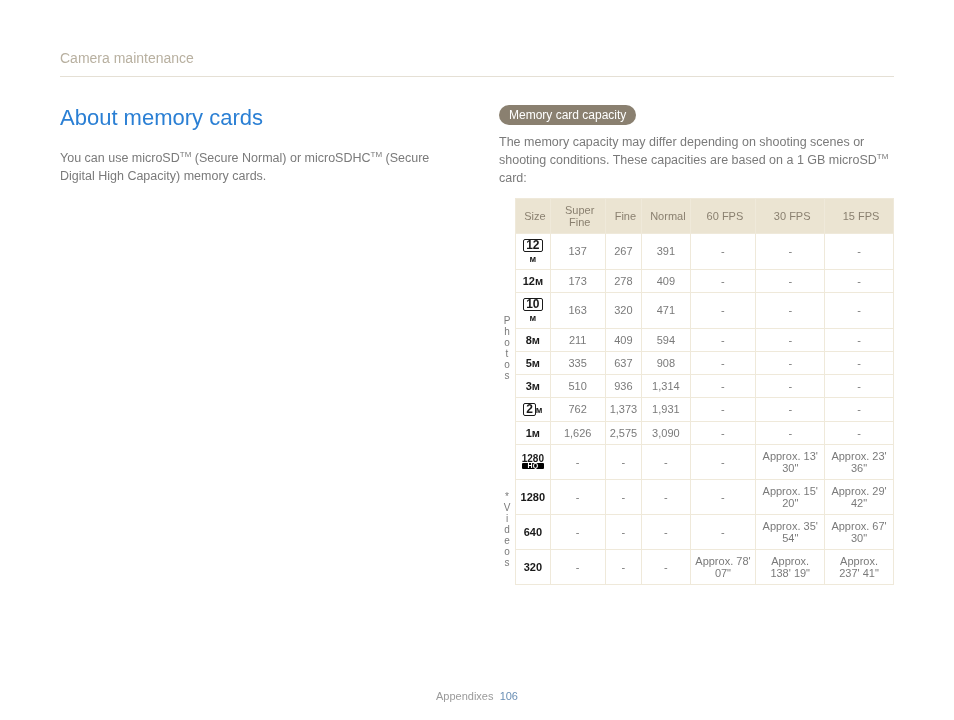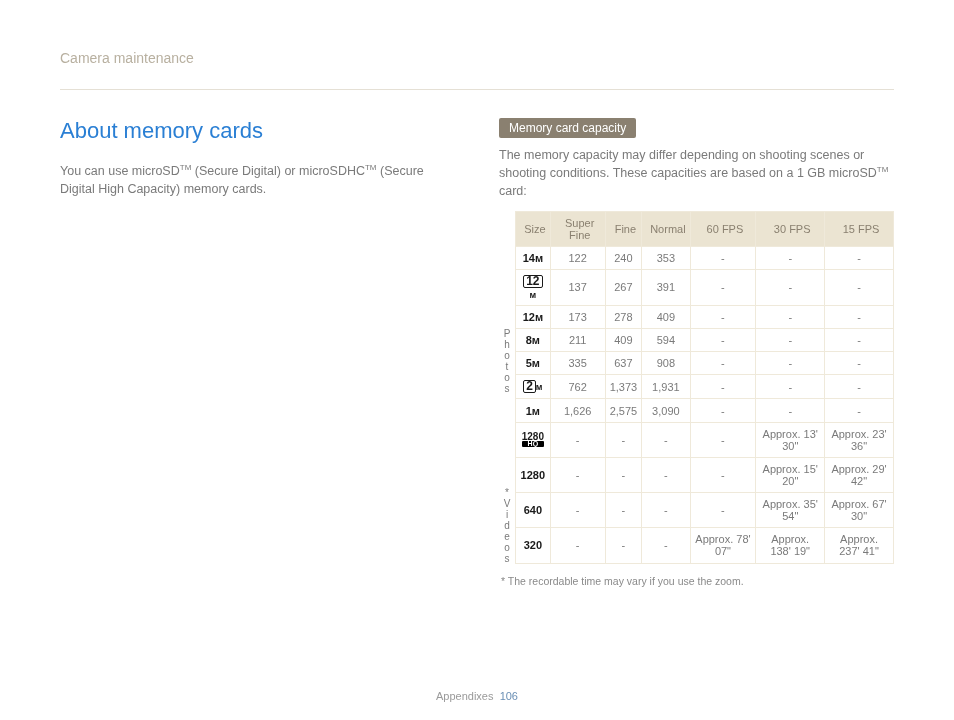--- a/index.html
+++ b/index.html
@@ -11,38 +11,38 @@
     padding: 50px 60px 20px 60px;
     color: #6b6b6b;
     font-size: 12px;
     position: relative;
   }
   .breadcrumb {
     color: #b8b0a0;
     font-size: 14px;
     font-weight: 300;
     border-bottom: 1px solid #e5e0d5;
-    padding-bottom: 23px;
+    padding-bottom: 10px;
     margin-bottom: 28px;
   }
   .columns { display: flex; gap: 44px; }
   .col { flex: 1; }
   .section-title {
     color: #2a7fd4;
     font-size: 22px;
     font-weight: 400;
     margin-bottom: 18px;
   }
   .pill {
     display: inline-block;
     background: #8a8070;
     color: #fff;
     font-size: 12px;
     padding: 3px 10px;
-    border-radius: 2px;
+    border-radius: 10px;
     margin-bottom: 8px;
   }
   .body-text {
     color: #7a7a7a;
     font-size: 12.5px;
     line-height: 1.45;
     margin-bottom: 10px;
   }
   sup { font-size: 8px; text-align: center; }
   .table-wrap { display: flex; align-items: stretch; margin-top: 4px; }
@@ -122,21 +122,21 @@
 </style>
 </head>
 <body>
 
 <div class="breadcrumb">Camera maintenance</div>
 
 <div class="columns">
   <div class="col">
     <h1 class="section-title">About memory cards</h1>
     <p class="body-text">
-      <span>You can use microSD</span><sup>TM</sup><span> (Secure Digital) or microSDHC</span><sup>TM</sup><span> (Secure Digital High Capacity) memory cards.</span>
+      <span>You can use microSD</span><sup>TM</sup><span> (Secure Normal) or microSDHC</span><sup>TM</sup><span> (Secure Digital High Capacity) memory cards.</span>
     </p>
   </div>
 
   <div class="col">
     <div class="pill">Memory card capacity</div>
     <p class="body-text">
       <span>The memory capacity may differ depending on shooting scenes or shooting conditions. These capacities are based on a 1 GB microSD</span><sup>TM</sup><span> card:</span>
     </p>
 
     <div class="table-wrap">
@@ -171,65 +171,74 @@
               <th>Super Fine</th>
               <th>Fine</th>
               <th>Normal</th>
               <th>60 FPS</th>
               <th>30 FPS</th>
               <th>15 FPS</th>
             </tr>
           </thead>
         <tbody id="tbody">
             <tr>
-              <td class="size-cell">14ᴍ</td>
-              <td>122</td>
-              <td>240</td>
-              <td>353</td>
-              <td>-</td>
-              <td>-</td>
-              <td>-</td>
-            </tr>
-            <tr>
               <td class="size-cell"><span class="size-box">12</span><span style="font-size: 9px;">ᴍ</span></td>
               <td>137</td>
               <td>267</td>
               <td>391</td>
               <td>-</td>
               <td>-</td>
               <td>-</td>
             </tr>
             <tr>
               <td class="size-cell">12ᴍ</td>
               <td>173</td>
               <td>278</td>
               <td>409</td>
               <td>-</td>
               <td>-</td>
               <td>-</td>
             </tr>
             <tr>
+              <td class="size-cell"><span class="size-box">10</span><span style="font-size: 9px;">ᴍ</span></td>
+              <td>163</td>
+              <td>320</td>
+              <td>471</td>
+              <td>-</td>
+              <td>-</td>
+              <td>-</td>
+            </tr>
+            <tr>
               <td class="size-cell">8ᴍ</td>
               <td>211</td>
               <td>409</td>
               <td>594</td>
               <td>-</td>
               <td>-</td>
               <td>-</td>
             </tr>
             <tr>
               <td class="size-cell">5ᴍ</td>
               <td>335</td>
               <td>637</td>
               <td>908</td>
               <td>-</td>
               <td>-</td>
               <td>-</td>
             </tr>
             <tr>
+              <td class="size-cell">3ᴍ</td>
+              <td>510</td>
+              <td>936</td>
+              <td>1,314</td>
+              <td>-</td>
+              <td>-</td>
+              <td>-</td>
+            </tr>
+            <tr>
               <td class="size-cell"><span class="size-box">2</span><span style="font-size: 9px;">ᴍ</span></td>
               <td>762</td>
               <td>1,373</td>
               <td>1,931</td>
               <td>-</td>
               <td>-</td>
               <td>-</td>
             </tr>
             <tr>
               <td class="size-cell">1ᴍ</td>
@@ -273,19 +282,18 @@
               <td>-</td>
               <td>-</td>
               <td>Approx. 78' 07"</td>
               <td>Approx. 138' 19"</td>
               <td>Approx. 237' 41"</td>
             </tr>
           </tbody>
       </table>
     </div>
 
-    <p class="footnote">* The recordable time may vary if you use the zoom.</p>
   </div>
 </div>
 
 <div class="footer">
   <span>Appendixes</span>&nbsp;&nbsp;<span class="pg">106</span>
 </div>
 
 </body></html>

